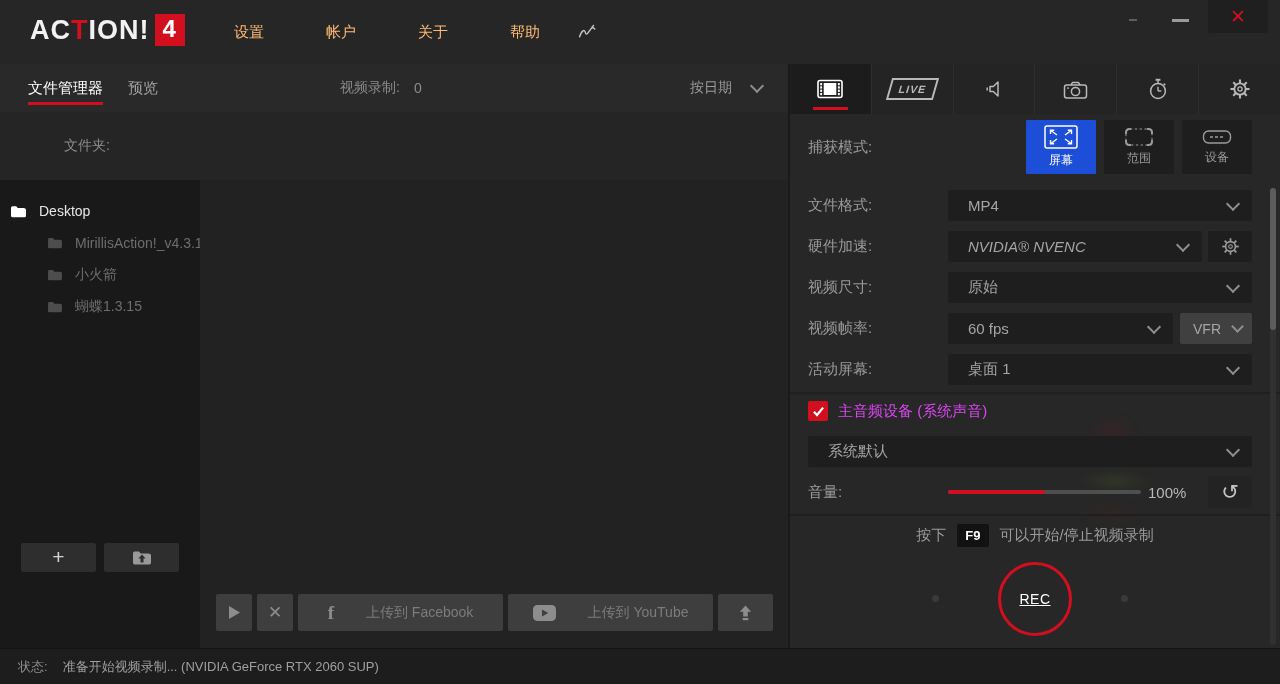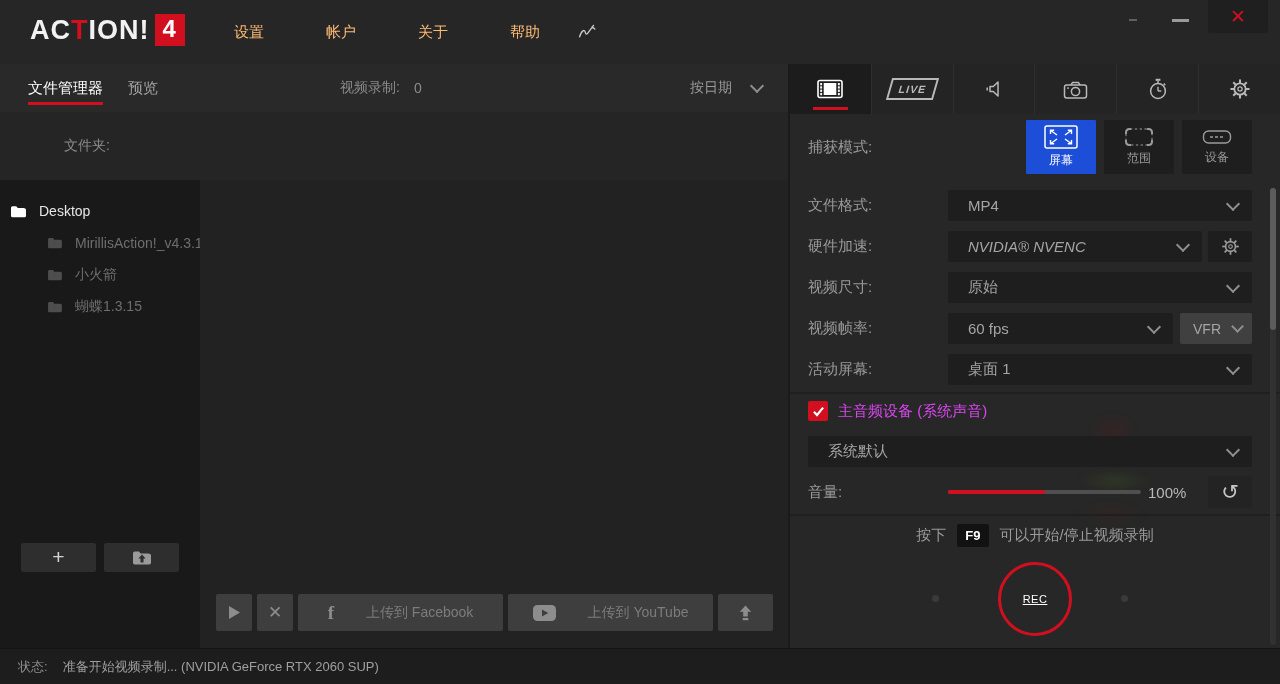--- a/index.html
+++ b/index.html
@@ -84,21 +84,21 @@
   .chklabel{position:absolute;left:48px;top:337px;height:20px;display:flex;align-items:center;color:#d946ef;font-size:15px;}
   .devsel{position:absolute;left:18px;top:372px;width:444px;height:31px;background:#1e1e1e;border-radius:2px;display:flex;align-items:center;box-sizing:border-box;padding:0 14px 0 20px;color:#a5a5a5;font-size:15px;}
   .devsel .chev{margin-left:auto;}
   .vol-label{position:absolute;left:18px;top:412px;height:32px;display:flex;align-items:center;color:#9a9a9a;font-size:15px;}
   .vol-track{position:absolute;left:158px;top:426px;width:193px;height:4px;background:#4f4f4f;border-radius:2px;}
   .vol-fill{position:absolute;left:0;top:0;height:4px;width:97px;background:#d10f1f;border-radius:2px;}
   .vol-pct{position:absolute;left:358px;top:412px;width:50px;height:32px;display:flex;align-items:center;color:#b8b8b8;font-size:15px;}
   .vol-reset{position:absolute;left:418px;top:412px;width:44px;height:32px;background:#232323;border-radius:2px;display:flex;align-items:center;justify-content:center;color:#c5c5c5;font-size:21px;}
   .hint{position:absolute;left:0;right:0;top:460px;display:flex;align-items:center;justify-content:center;gap:11px;color:#9a9a9a;font-size:15px;}
   .key{background:#121212;color:#fff;font-weight:700;font-size:13px;padding:4px 8px;border-radius:2px;}
-  .rec{position:absolute;left:208px;top:498px;width:74px;height:74px;box-sizing:border-box;border:3px solid #d10f1f;border-radius:50%;display:flex;align-items:center;justify-content:center;color:#fff;font-size:11px;letter-spacing:.5px;text-decoration:underline;}
+  .rec{position:absolute;left:208px;top:498px;width:74px;height:74px;box-sizing:border-box;border:3px solid #d10f1f;border-radius:50%;display:flex;align-items:center;justify-content:center;color:#fff;font-size:14px;letter-spacing:.5px;text-decoration:underline;}
   .side-dot{position:absolute;width:7px;height:7px;border-radius:50%;background:#3a3a3a;top:531px;}
   .side-dot.l{left:142px;} .side-dot.r{left:331px;}
   .sbar-track{position:absolute;right:4px;top:124px;width:6px;height:457px;background:#313131;border-radius:3px;}
   .sbar-thumb{position:absolute;top:0;left:0;width:6px;height:142px;background:#5c5c5c;border-radius:3px;}
   .watermark{position:absolute;left:255px;top:315px;width:135px;height:160px;pointer-events:none;filter:blur(2px);
     background:
       radial-gradient(ellipse 34px 26px at 68px 52px, rgba(110,25,35,.22), transparent 70%),
       radial-gradient(ellipse 52px 16px at 70px 102px, rgba(70,90,35,.30), transparent 72%),
       radial-gradient(ellipse 48px 18px at 66px 135px, rgba(75,35,30,.25), transparent 72%);}
   

